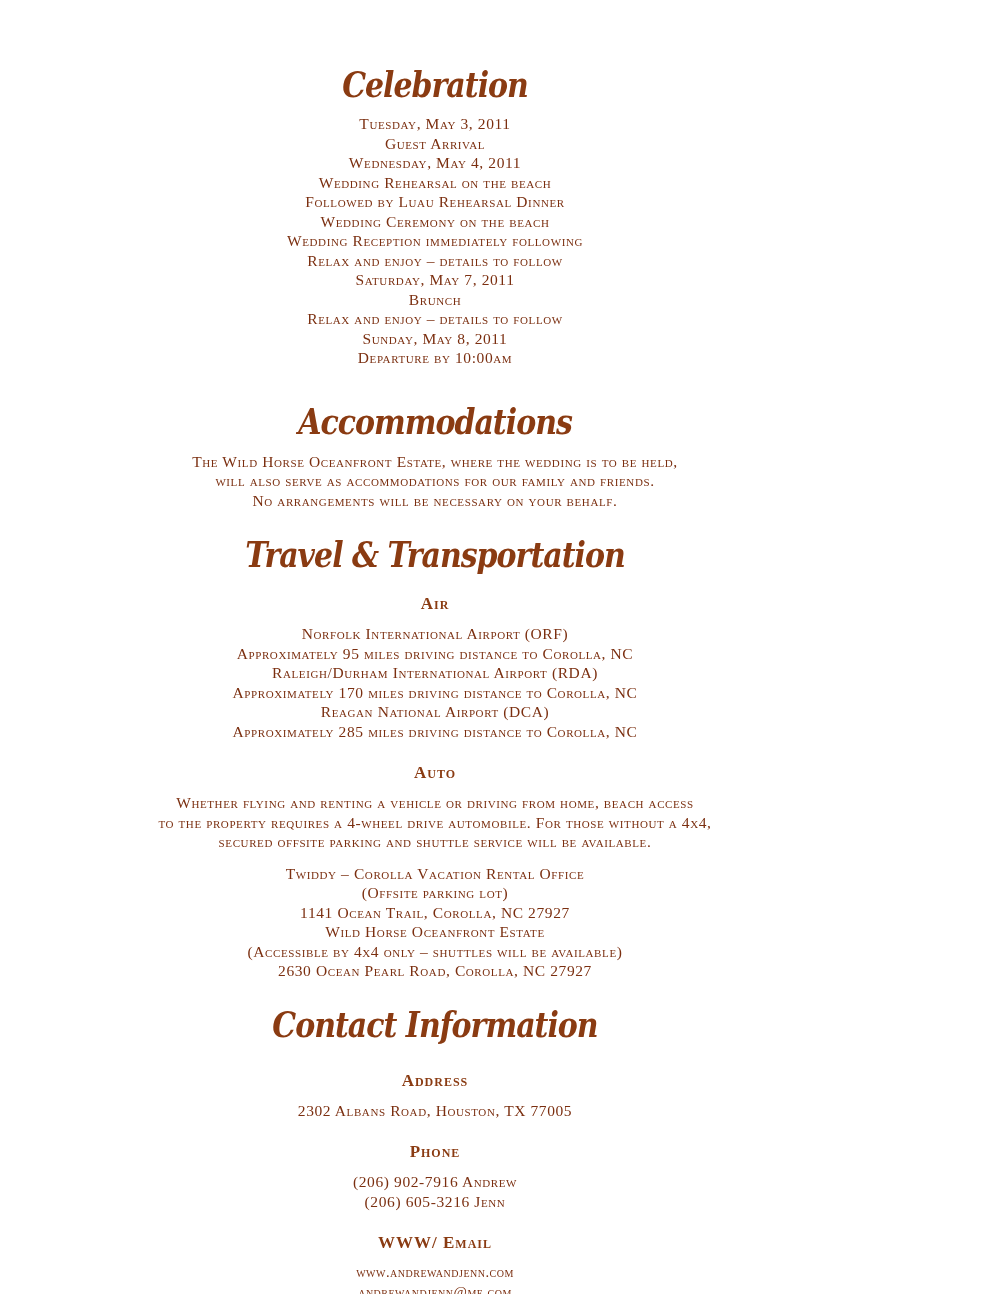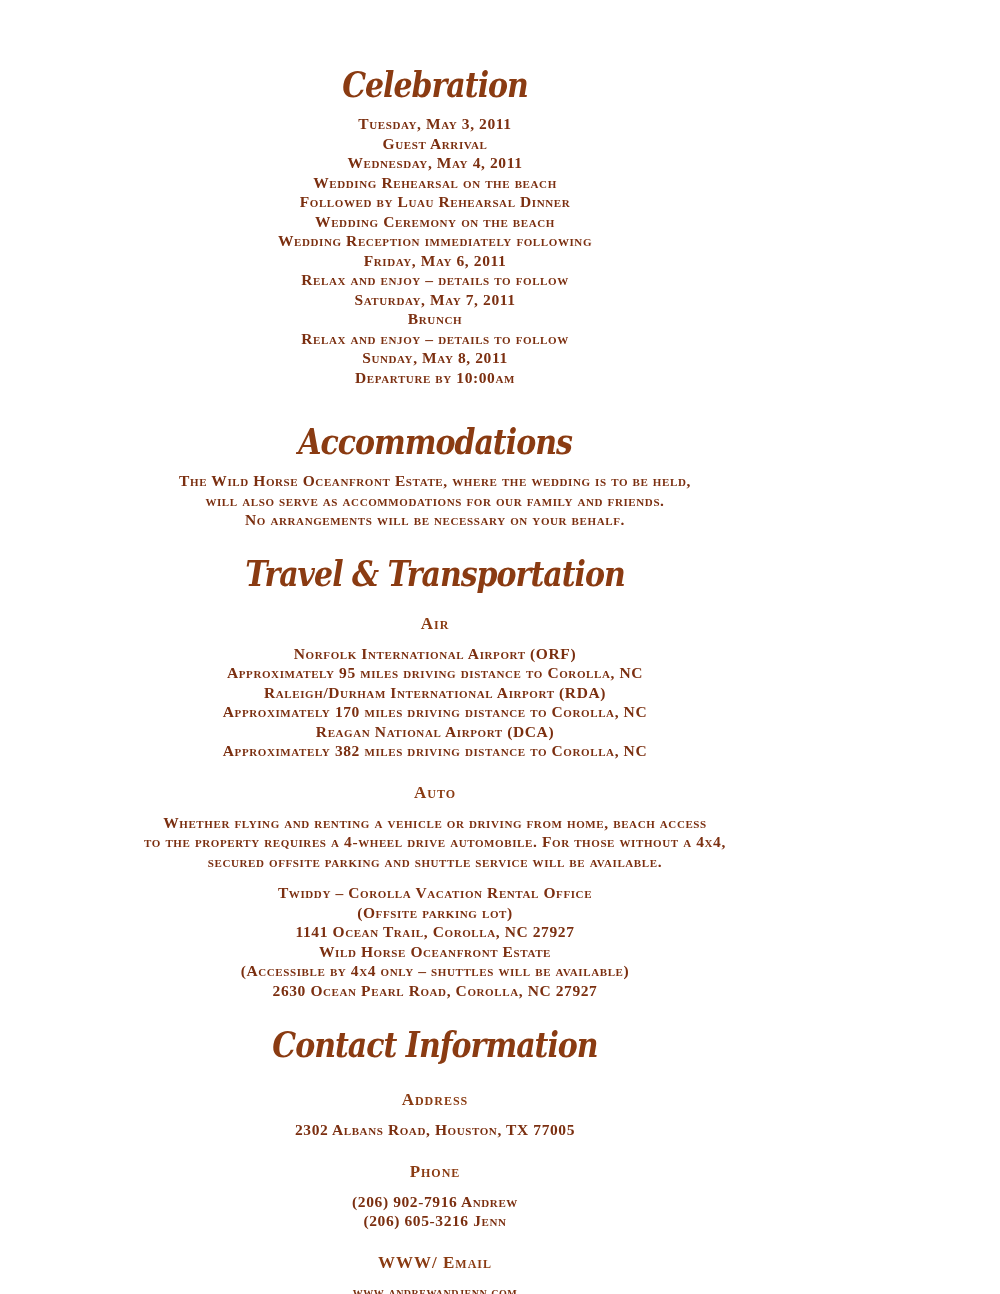--- a/index.html
+++ b/index.html
@@ -36,21 +36,21 @@
   }
   .script-wrap {
     height: 48px;
     display: flex;
     align-items: center;
     justify-content: center;
   }
   .line {
     font-family: "Liberation Serif", serif;
     font-variant: small-caps;
-    font-weight: bold;
+    font-weight: normal;
     font-size: 15.5px;
     letter-spacing: 0.6px;
     color: #7b2f10;
     line-height: 19.5px;
     margin: 0;
     white-space: nowrap;
   }
   .line.small {
     font-size: 14.5px;
     letter-spacing: 0.5px;
@@ -81,21 +81,20 @@
       <div class="script-heading">Celebration</div>
     </div>
     <div class="gap-xs"></div>
     <p class="line">Tuesday, May 3, 2011</p>
     <p class="line">Guest Arrival</p>
     <p class="line">Wednesday, May 4, 2011</p>
     <p class="line">Wedding Rehearsal on the beach</p>
     <p class="line">Followed by Luau Rehearsal Dinner</p>
     <p class="line">Wedding Ceremony on the beach</p>
     <p class="line">Wedding Reception immediately following</p>
-    <p class="line">Friday, May 6, 2011</p>
     <p class="line">Relax and enjoy – details to follow</p>
     <p class="line">Saturday, May 7, 2011</p>
     <p class="line">Brunch</p>
     <p class="line">Relax and enjoy – details to follow</p>
     <p class="line">Sunday, May 8, 2011</p>
     <p class="line">Departure by 10:00am</p>
   </div>
 
   <div class="gap-l"></div>
 
@@ -116,21 +115,21 @@
       <div class="script-heading">Travel &amp; Transportation</div>
     </div>
     <div class="gap-xs"></div>
 
     <p class="sub-heading">Air</p>
     <p class="line">Norfolk International Airport (ORF)</p>
     <p class="line">Approximately 95 miles driving distance to Corolla, NC</p>
     <p class="line">Raleigh/Durham International Airport (RDA)</p>
     <p class="line">Approximately 170 miles driving distance to Corolla, NC</p>
     <p class="line">Reagan National Airport (DCA)</p>
-    <p class="line">Approximately 382 miles driving distance to Corolla, NC</p>
+    <p class="line">Approximately 285 miles driving distance to Corolla, NC</p>
 
     <div class="gap-s"></div>
 
     <p class="sub-heading">Auto</p>
     <p class="line">Whether flying and renting a vehicle or driving from home, beach access</p>
     <p class="line">to the property requires a 4-wheel drive automobile.  For those without a 4x4,</p>
     <p class="line">secured offsite parking and shuttle service will be available.</p>
 
     <div class="gap-s"></div>
 

